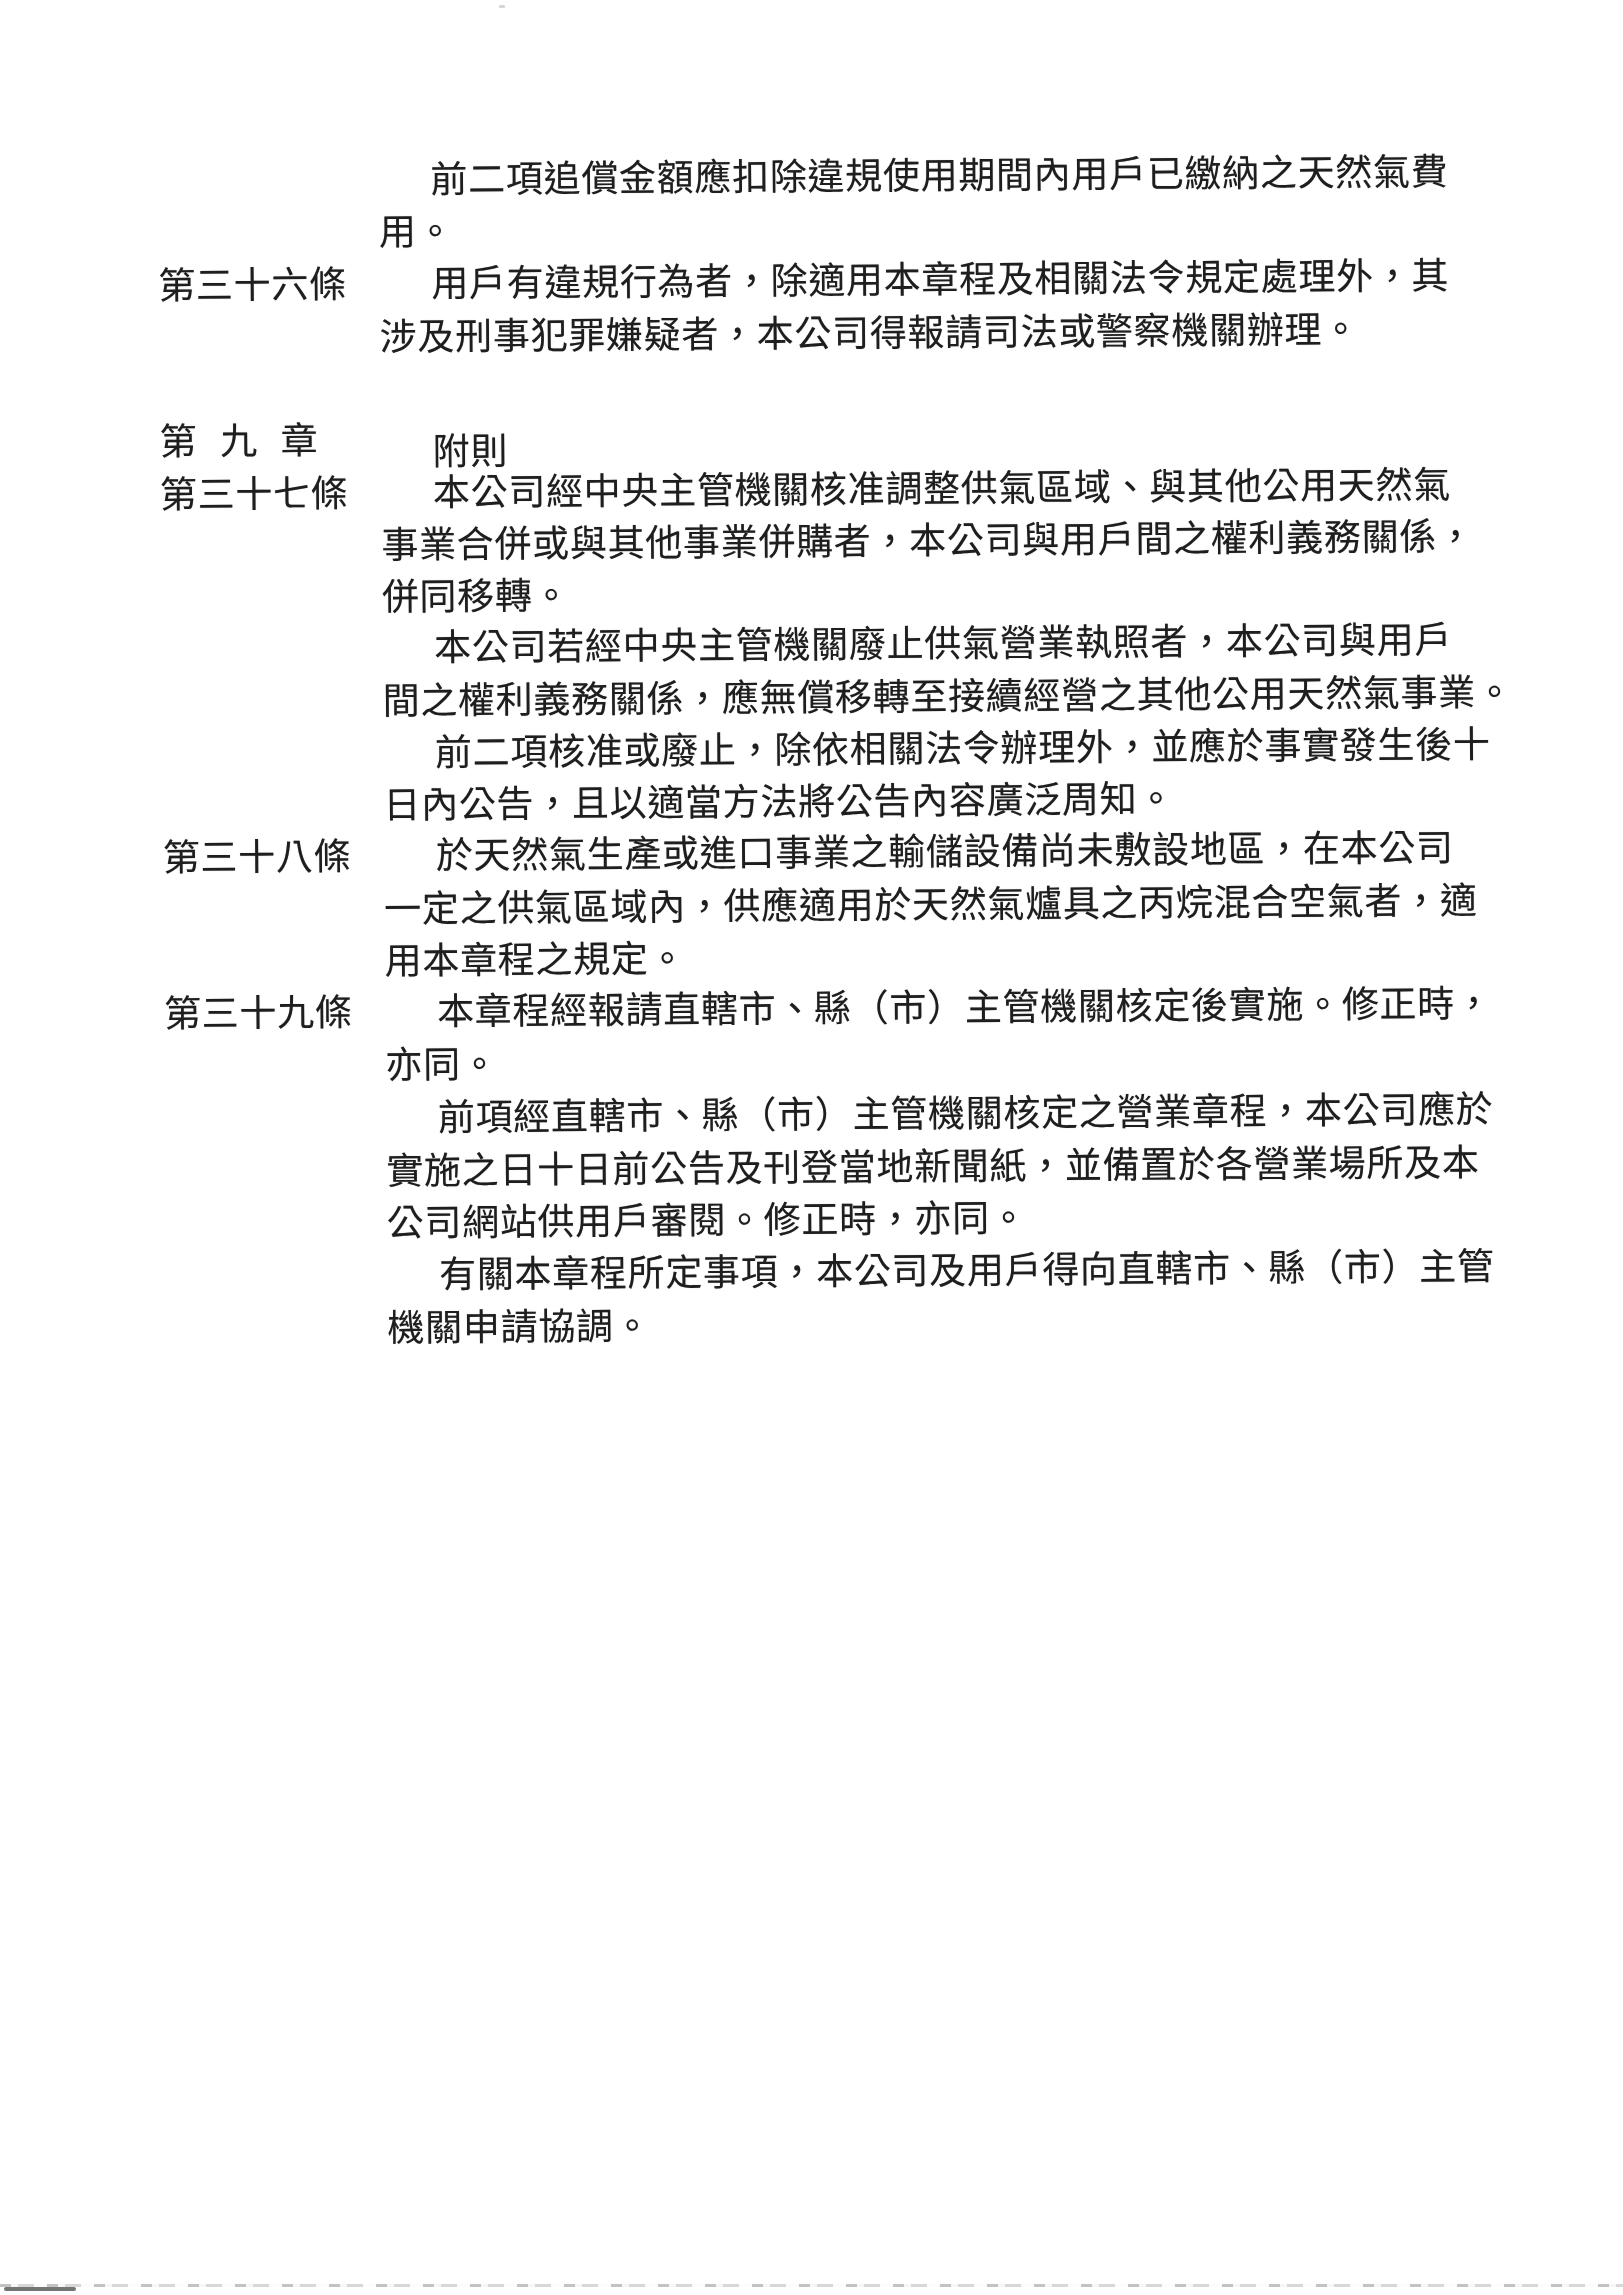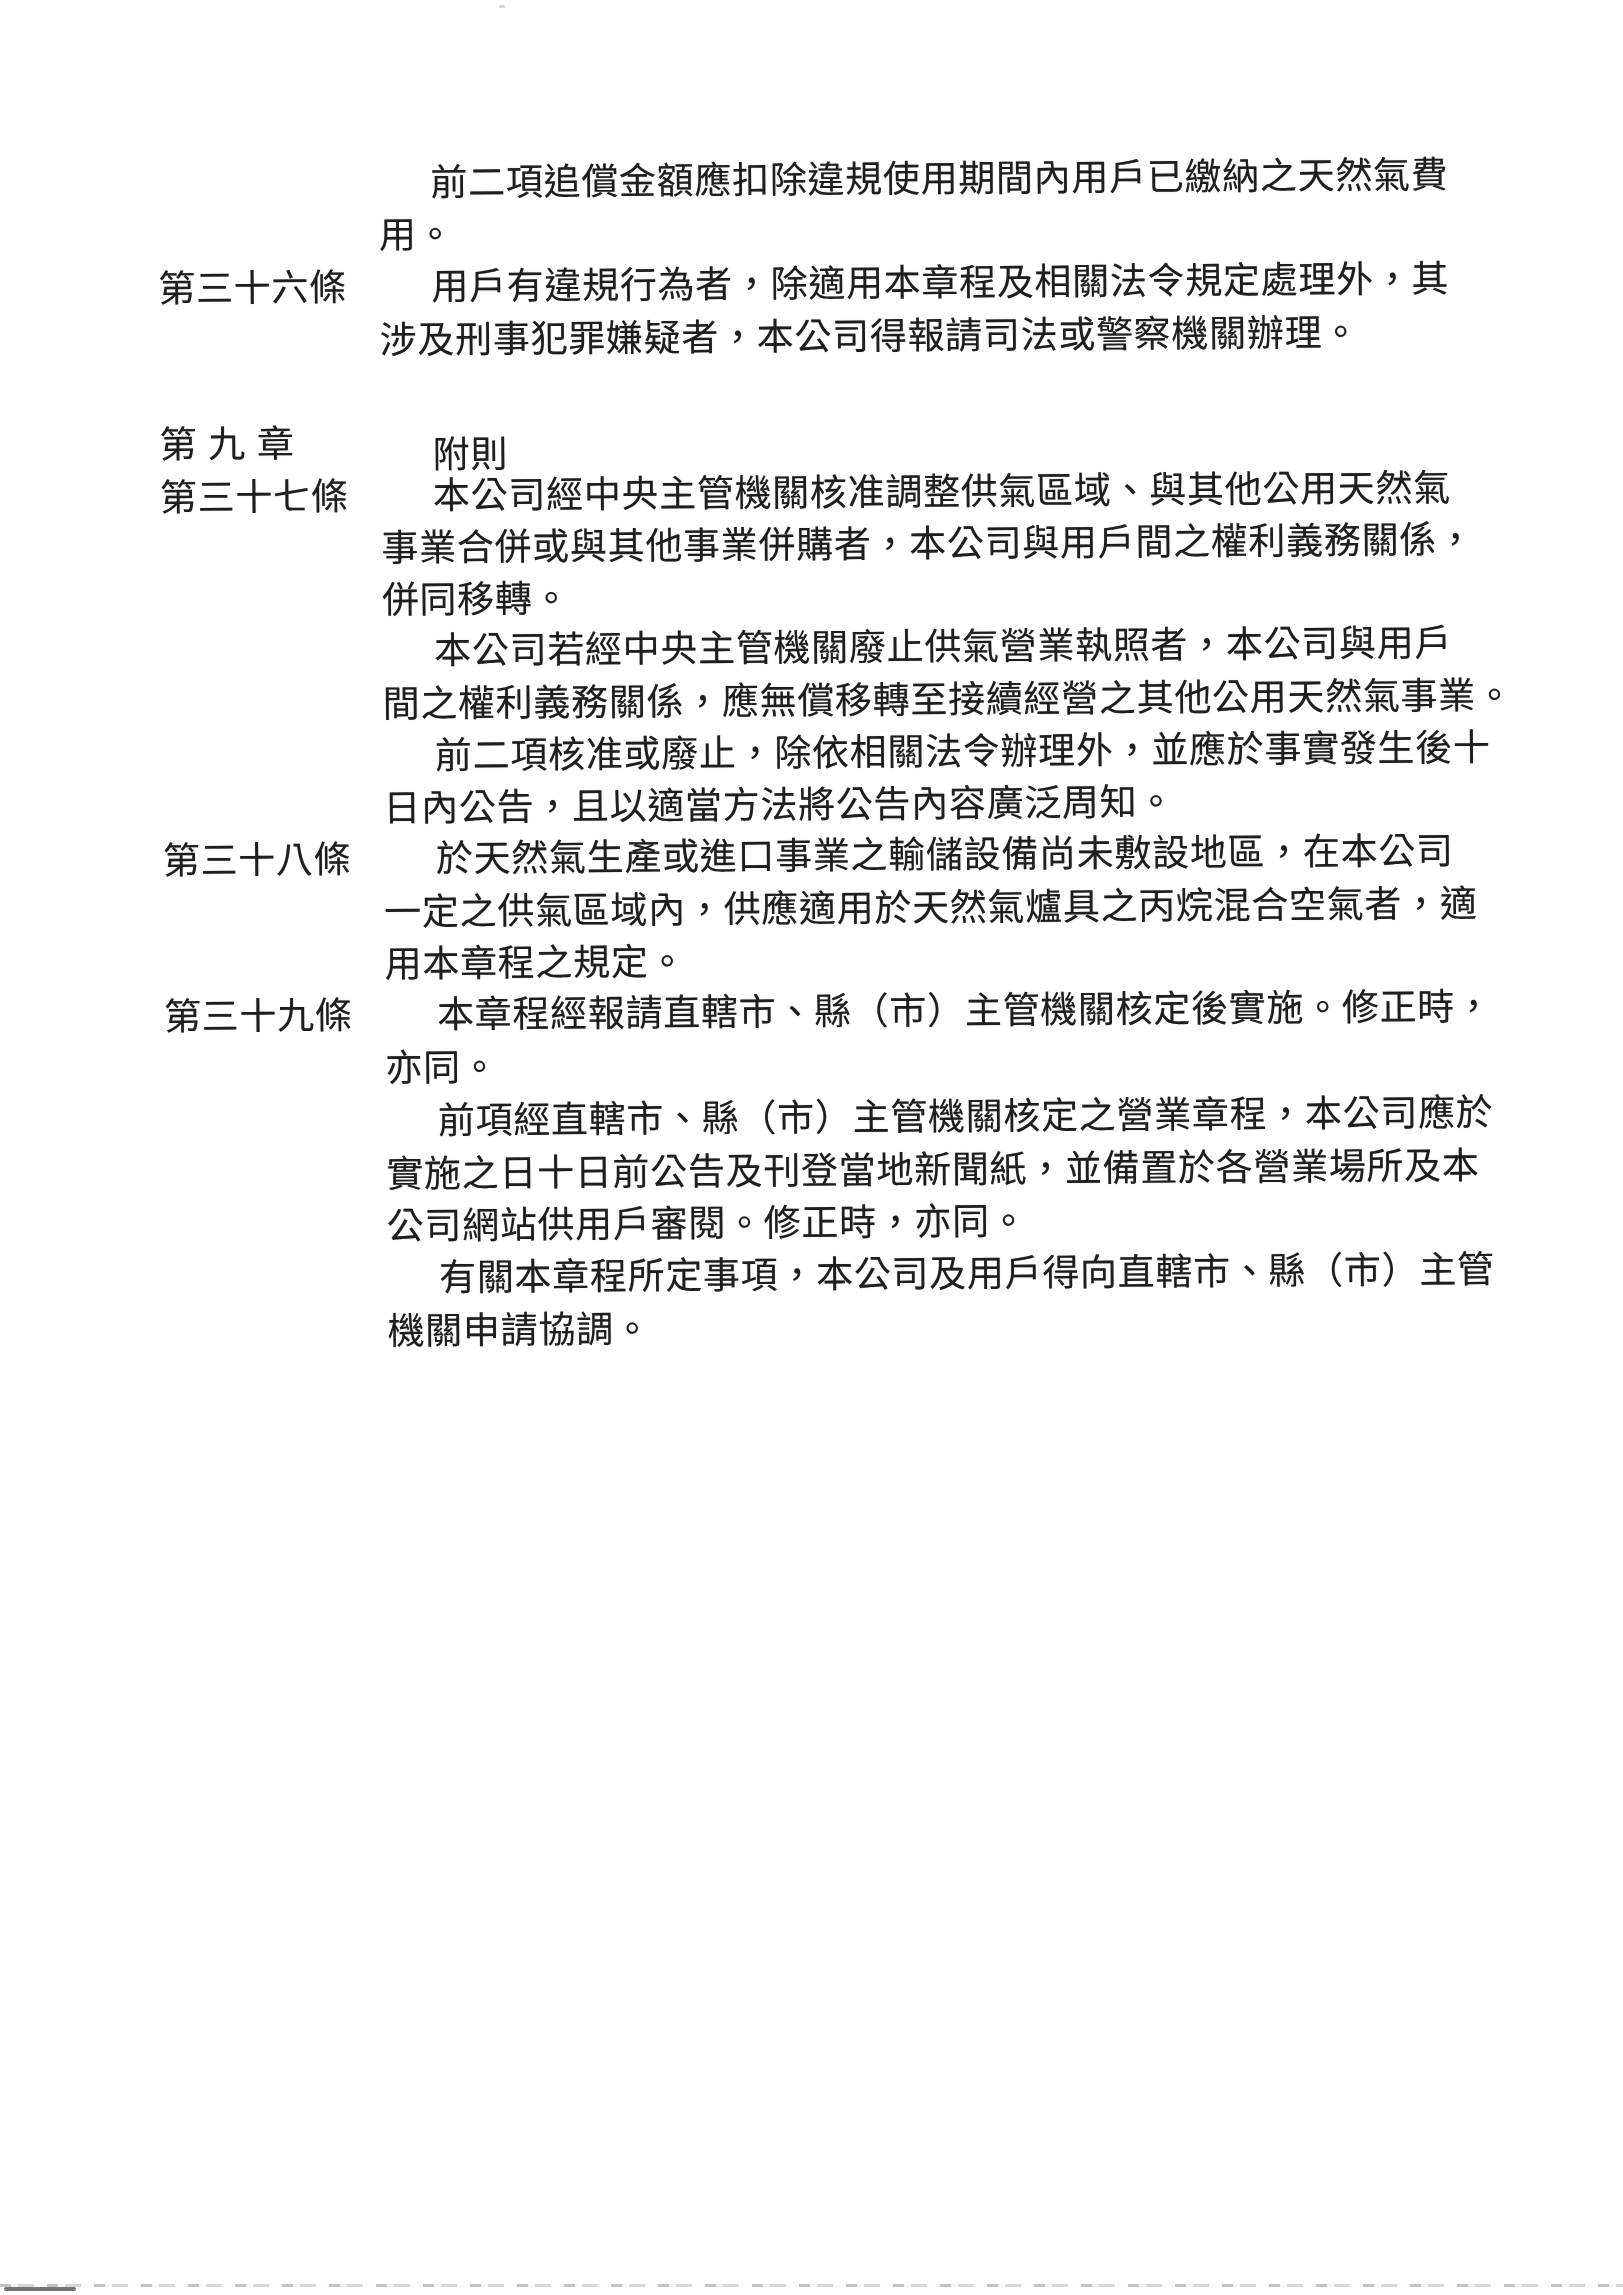--- a/index.html
+++ b/index.html
@@ -6,21 +6,21 @@
     margin: 0;
     padding: 0;
     background: #e8e8e8;
   }
   .page {
     position: relative;
     width: 1623px;
     height: 2295px;
     background: var(--paper, #ffffff);
     overflow: hidden;
-    font-family: Liberation Sans, sans-serif;
+    font-family: Liberation Mono, monospace;
   }
   
   .text-layer {
     position: absolute;
     inset: 0;
     transform: rotate(-0.45deg);
     transform-origin: 383px 753px;
   }
   .article-label,
   .line-text {

